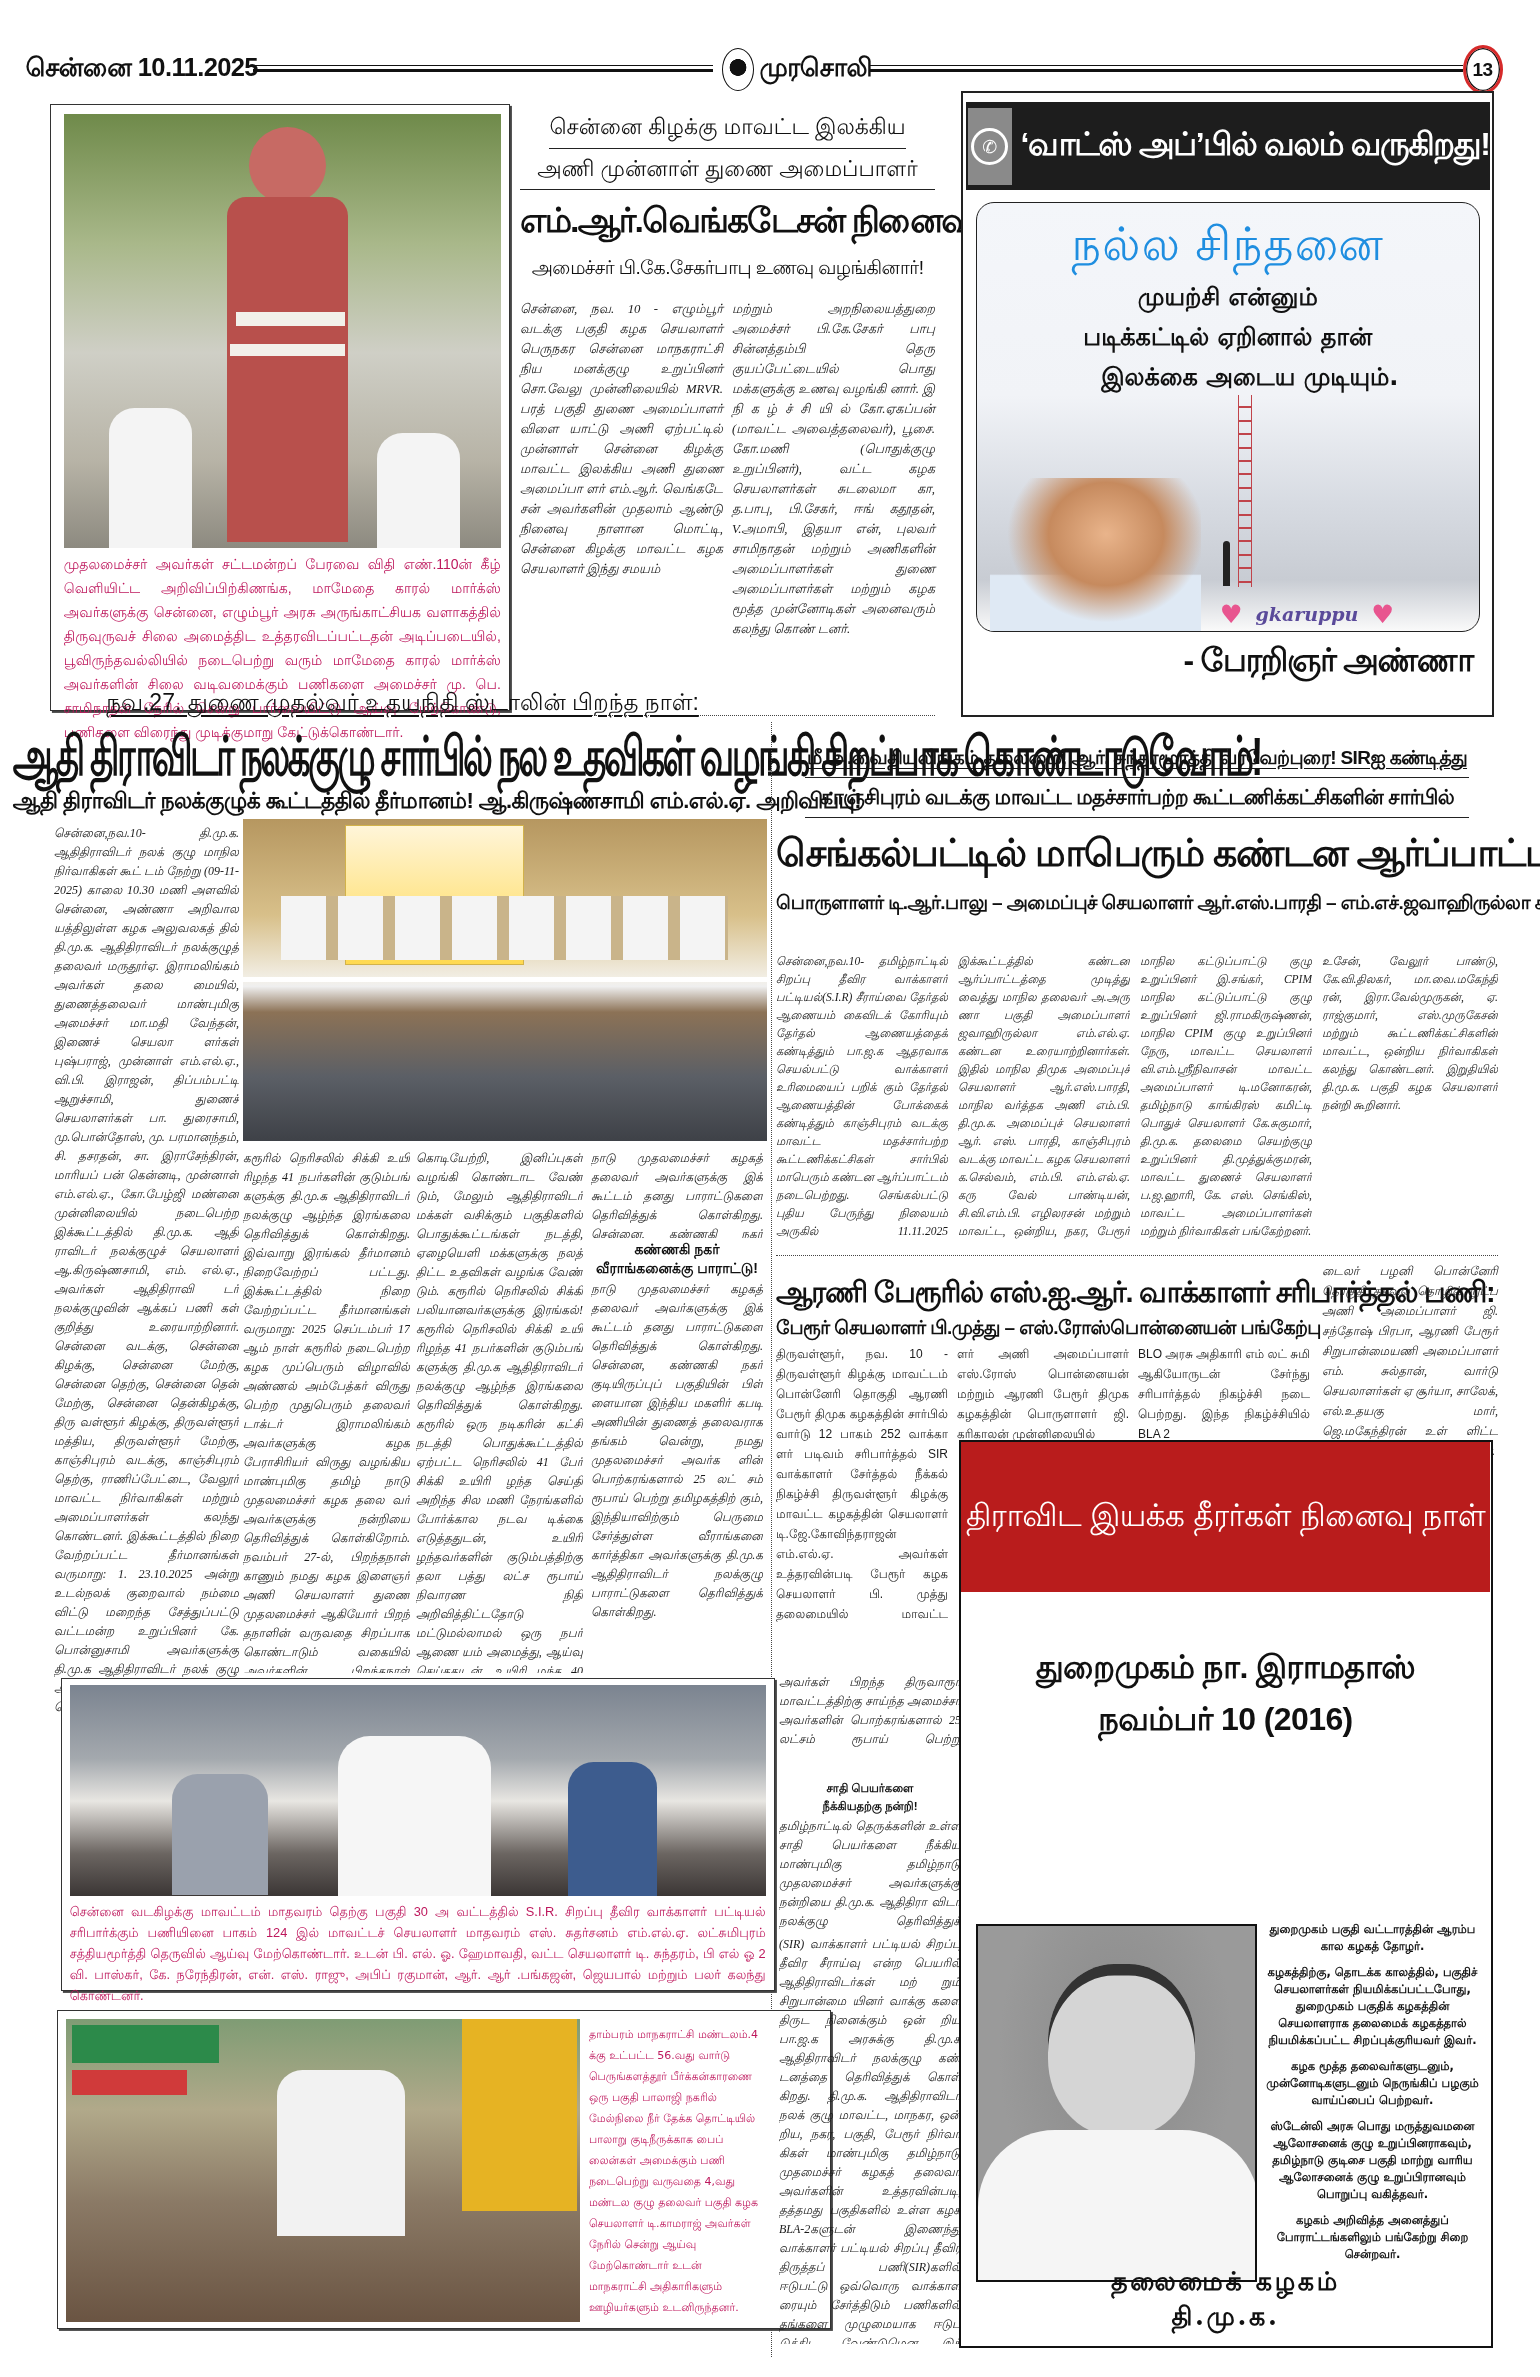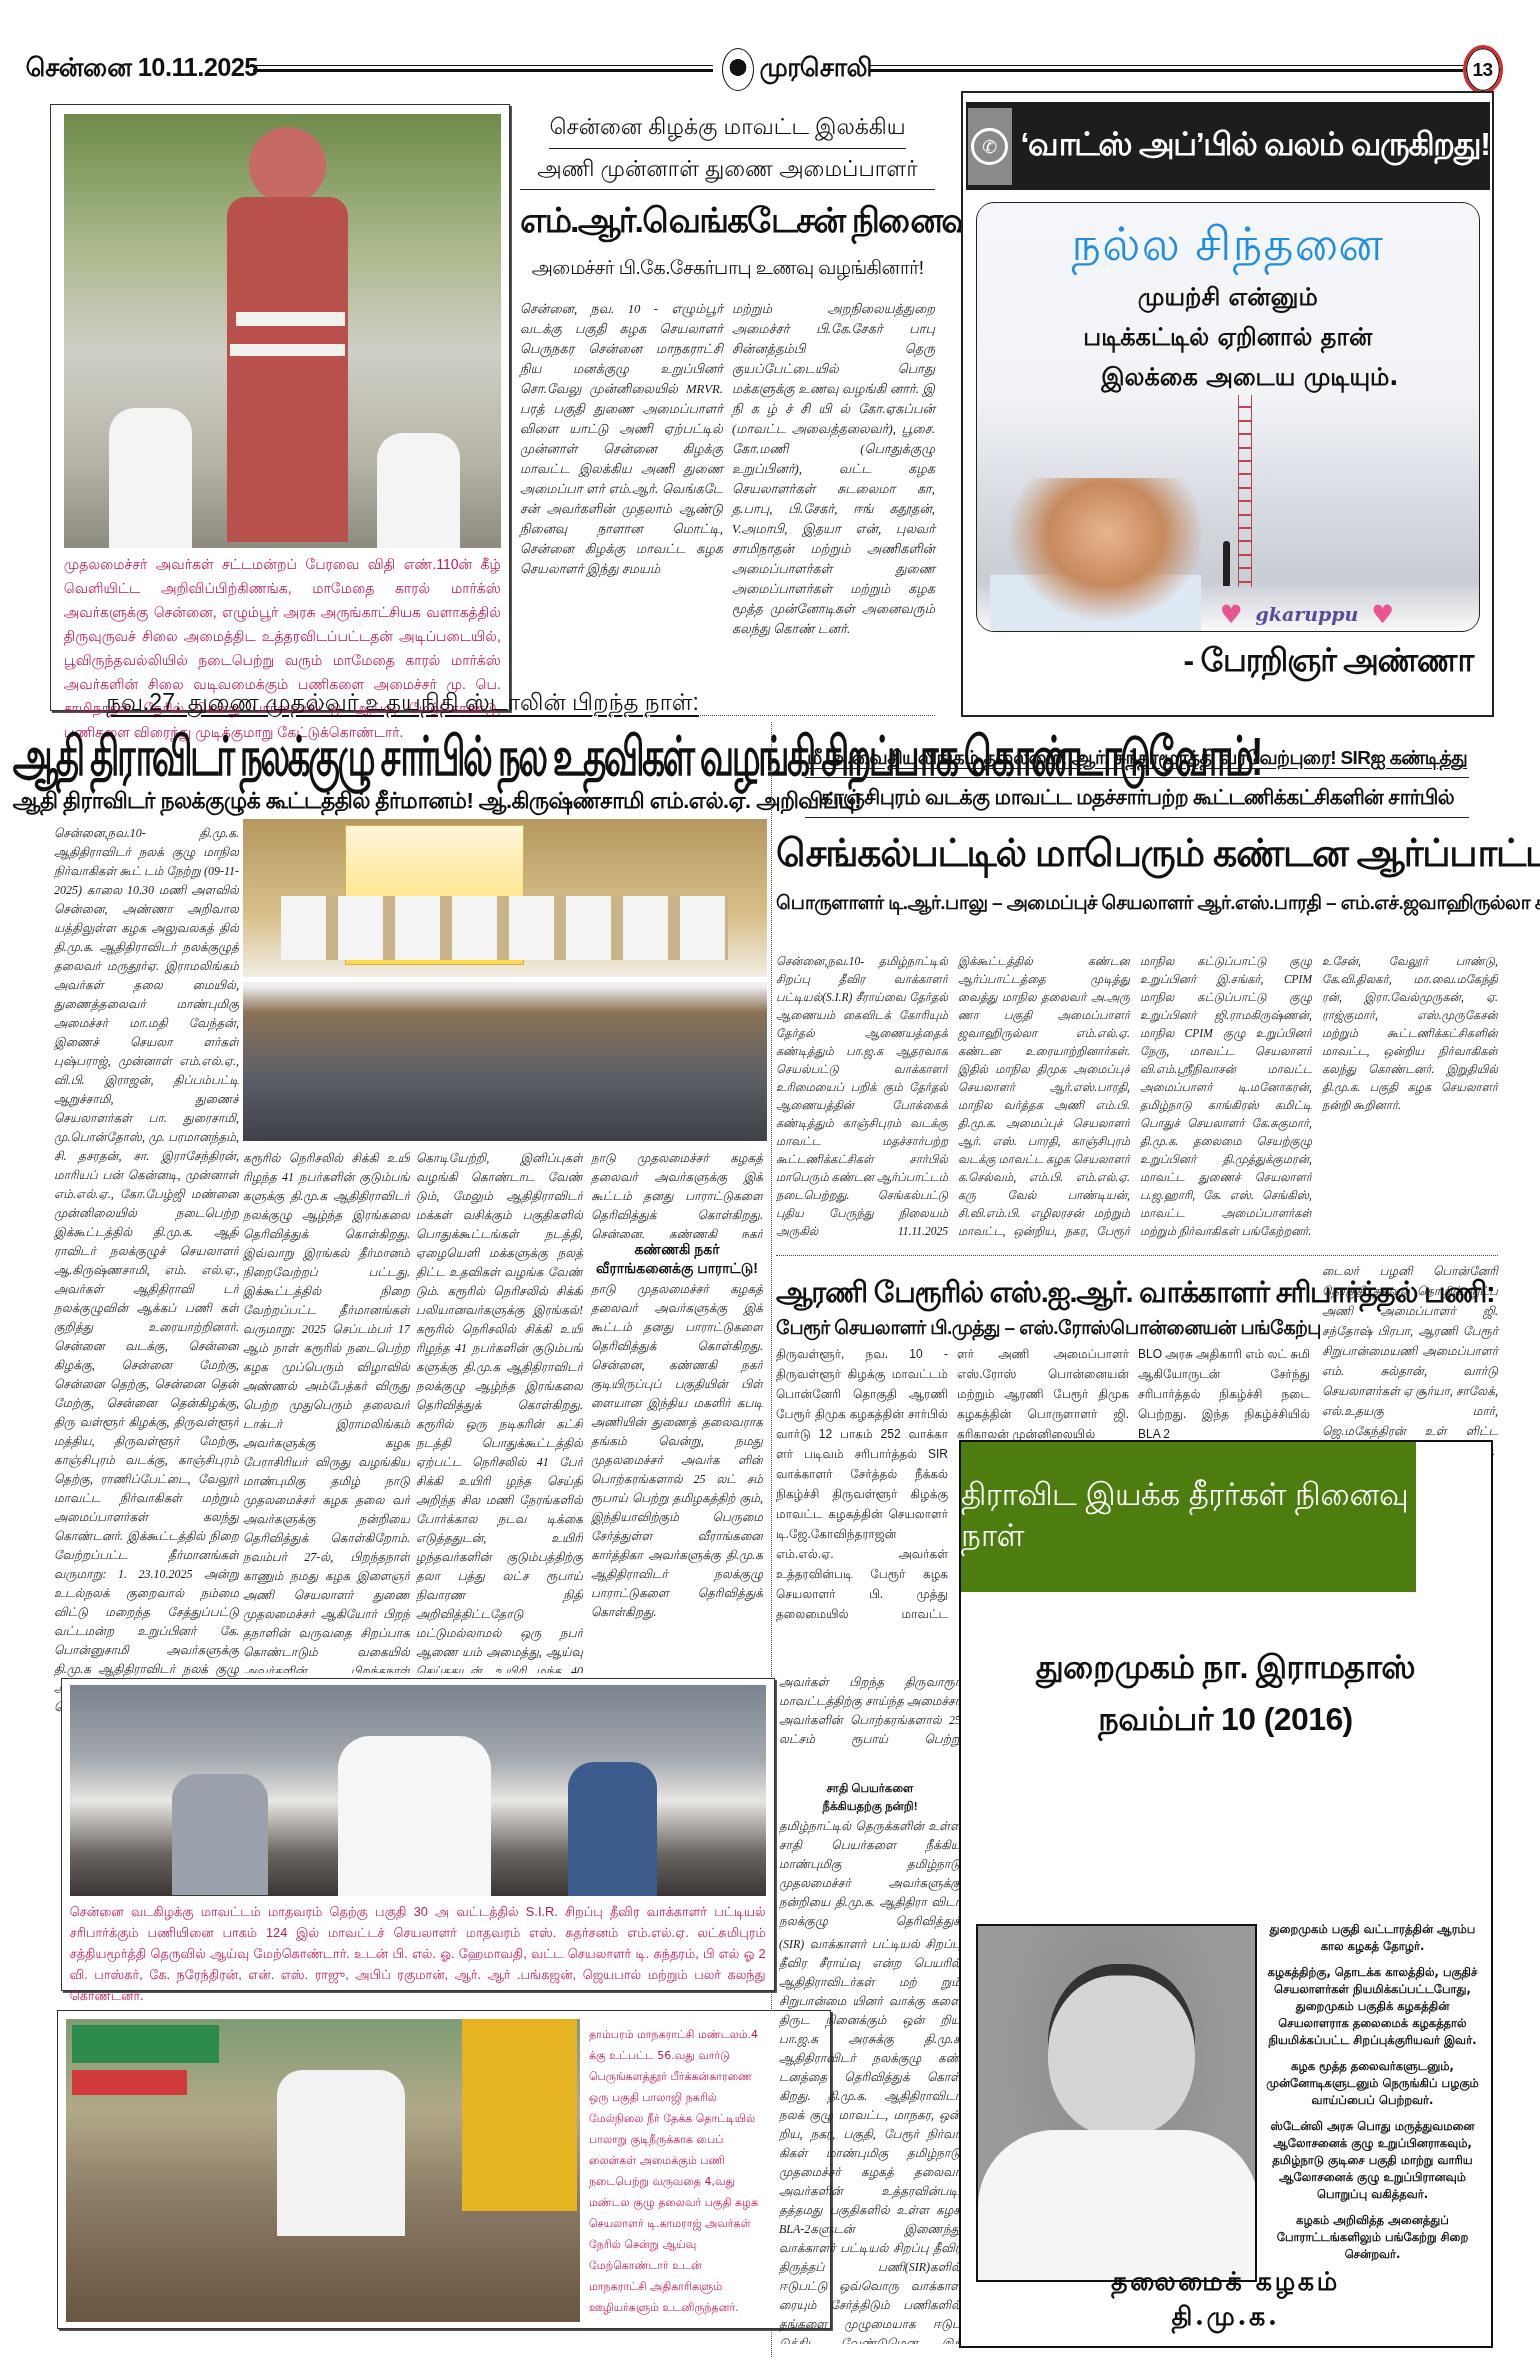--- a/index.html
+++ b/index.html
@@ -144,21 +144,21 @@
   <div class="cond" style="position:absolute; left:0; top:6.4px; width:543px; font-size:29px; line-height:51px; letter-spacing:-1.3px; white-space:nowrap;">ஆரணி பேரூரில் எஸ்.ஐ.ஆர். வாக்காளர் சரிபார்த்தல் பணி:</div>
   <div class="cond" style="position:absolute; left:0; top:51px; width:543px; font-size:19px; line-height:31px; white-space:nowrap;">பேரூர் செயலாளர் பி.முத்து – எஸ்.ரோஸ்பொன்னையன் பங்கேற்பு</div>
   <div class="body-text" style="position:absolute; left:0; top:83px; width:172px; height:281px; overflow:hidden; font-size:12px; line-height:20px; font-style:normal; font-family:'Liberation Sans',sans-serif;">திருவள்ளூர், நவ. 10 - திருவள்ளூர் கிழக்கு மாவட்டம் பொன்னேரி தொகுதி ஆரணி பேரூர் திமுக கழகத்தின் சார்பில் வார்டு 12 பாகம் 252 வாக்கா ளர் படிவம் சரிபார்த்தல் SIR வாக்காளர் சேர்த்தல் நீக்கல் நிகழ்ச்சி திருவள்ளூர் கிழக்கு மாவட்ட கழகத்தின் செயலாளர் டி.ஜே.கோவிந்தராஜன் எம்.எல்.ஏ. அவர்கள் உத்தரவின்படி பேரூர் கழக செயலாளர் பி. முத்து தலைமையில் மாவட்ட சிறுபான்மையணி</div>
   <div class="body-text" style="position:absolute; left:181px; top:83px; width:172px; font-size:12px; line-height:20px; font-style:normal; font-family:'Liberation Sans',sans-serif;">ளர் அணி அமைப்பாளர் எஸ்.ரோஸ் பொன்னையன் மற்றும் ஆரணி பேரூர் திமுக கழகத்தின் பொருளாளர் ஜி. கரிகாலன் முன்னிலையில்</div>
   <div class="body-text" style="position:absolute; left:362px; top:83px; width:172px; font-size:12px; line-height:20px; font-style:normal; font-family:'Liberation Sans',sans-serif;">BLO அரசு அதிகாரி எம் லட் சுமி ஆகியோருடன் சேர்ந்து சரிபார்த்தல் நிகழ்ச்சி நடை பெற்றது. இந்த நிகழ்ச்சியில் BLA 2</div>
   <div class="body-text" style="position:absolute; left:546px; top:0; width:176px; font-size:12px; line-height:20px;">டைலர் பழனி பொன்னேரி தொகுதி தகவல் தொழில் நுட்ப அணி அமைப்பாளர் ஜி. சந்தோஷ் பிரபா, ஆரணி பேரூர் சிறுபான்மையணி அமைப்பாளர் எம். சுல்தான், வார்டு செயலாளர்கள் ஏ சூர்யா, சாலேக், எல்.உதயகு மார், ஜெ.மகேந்திரன் உள் ளிட்ட நிர்வாகிகள் கலந்து கொண்டனர்.</div>
 </div>
 <div class="abs body-text" style="left:776px; top:1558px; width:172px;"></div>
 
 <div class="abs" style="left:959px; top:1440px; width:534px; height:908px; border:2.6px solid #111; background:#fff;">
-  <div style="position:absolute; left:0; top:0; width:455px; height:150px; background:#4d7c0f; display:flex; align-items:center; justify-content:center;">
+  <div style="position:absolute; left:0; top:0; width:529px; height:150px; background:#b91c1c; display:flex; align-items:center; justify-content:center;">
     <span style="color:#fff; font-family:'DejaVu Sans',sans-serif; font-size:31px; letter-spacing:-0.6px;">திராவிட இயக்க தீரர்கள் நினைவு நாள்</span>
   </div>
   <div class="center cond" style="position:absolute; left:0; top:203px; width:529px; font-size:32px; line-height:45px;">துறைமுகம் நா. இராமதாஸ்</div>
   <div class="center cond" style="position:absolute; left:0; top:255px; width:529px; font-size:32px; line-height:45px;">நவம்பர் 10 (2016)</div>
   <div style="position:absolute; left:15.3px; top:482px; width:281px; height:358px; border:2.6px solid #111; background:radial-gradient(ellipse at 50% 36%, #dcdcdc 0%, #cfcfcf 20%, #8f8f8f 22%, #9a9a9a 60%), #9a9a9a; overflow:hidden;">
     <div style="position:absolute; left:70px; top:38px; width:147px; height:172px; border-radius:45%; background:#d5d5d5; box-shadow: inset 0 11.5px 0 #333;"></div>
     <div style="position:absolute; left:0; top:204px; width:281px; height:153px; background:#f5f5f5; border-radius:77px 77px 0 0;"></div>
   </div>
   <div style="position:absolute; left:303px; top:479px; width:217px; text-align:center; font-family:'DejaVu Sans',sans-serif; font-weight:bold; font-size:11.5px; line-height:17px;">
     <p style="margin-bottom:9px;">துறைமுகம் பகுதி வட்டாரத்தின் ஆரம்ப கால கழகத் தோழர்.</p>

